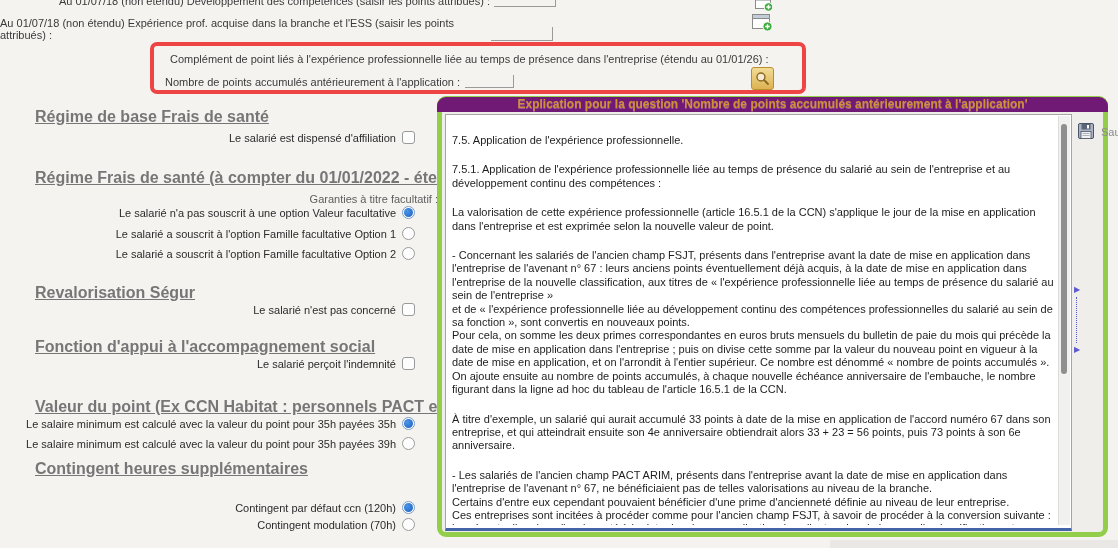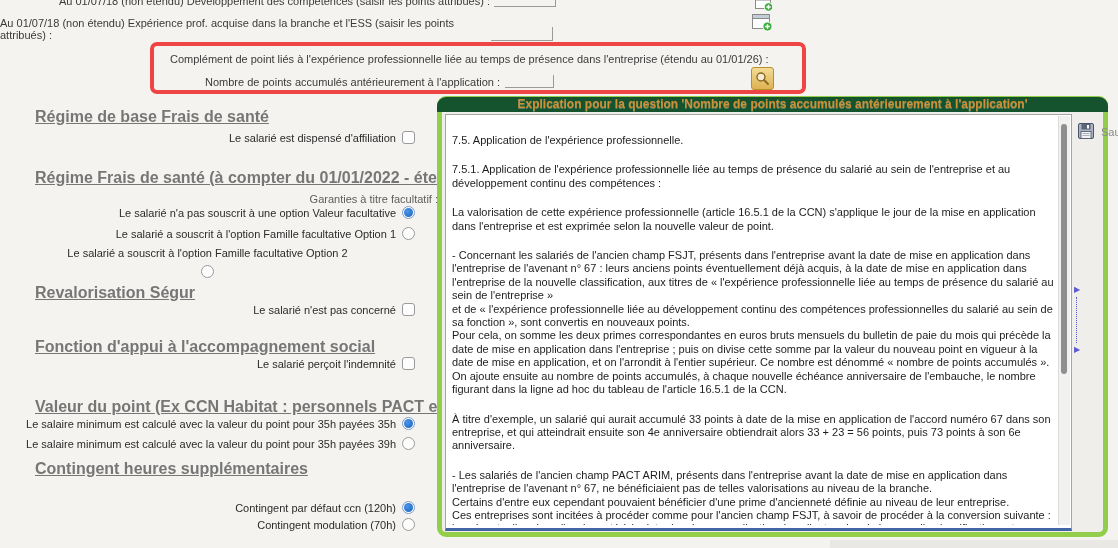--- a/index.html
+++ b/index.html
@@ -24,21 +24,21 @@
     background:linear-gradient(#f3dc96,#ddb252);
     border:1px solid #b98f2e;border-radius:3px;
     display:flex;align-items:center;justify-content:center;
   }
   
   .gbox1{
     position:absolute;left:150px;top:42px;width:648px;height:44px;
     border:4px solid #ef4444;border-radius:7px;background:#f4f3f0;
   }
   .gbox1-title{position:absolute;left:16px;top:7px;color:#3a3a3a;}
-  .gbox1-row{position:absolute;left:0;top:29px;width:360px;display:flex;justify-content:flex-end;align-items:flex-end;gap:5px;color:#3a3a3a;padding-left:40px;}
+  .gbox1-row{position:absolute;left:0;top:29px;width:360px;display:flex;justify-content:flex-end;align-items:flex-end;gap:5px;color:#3a3a3a;}
   .gbox1-input{width:44px;height:12px;background:transparent;border:0;border-bottom:1px solid #9a9a9a;border-right:1px solid #9a9a9a;font:inherit;padding:0 2px;}
   
   .fheading{
     position:absolute;left:35px;font-weight:bold;font-size:16px;color:#767676;
     text-decoration:underline;white-space:nowrap;
   }
   .frow{
     position:absolute;left:0;width:415px;display:flex;justify-content:flex-end;
     align-items:center;gap:6px;white-space:nowrap;color:#2b2b2b;
   }
@@ -56,21 +56,21 @@
     content:"";position:absolute;left:1px;top:1px;right:1px;bottom:1px;
     border-radius:50%;background:radial-gradient(circle at 35% 35%,#4d95e8,#155fc0);
   }
   
   .panel-frame{
     position:absolute;left:437px;top:96px;width:671px;height:441px;box-sizing:border-box;
     border:5px solid #93ce4a;border-radius:9px;background:#efeeea;
   }
   .panel-titlebar{
     position:absolute;left:437px;top:97px;width:671px;height:15px;
-    background:#14532d;border-radius:9px 9px 0 0;
+    background:#701a75;border-radius:9px 9px 0 0;
     text-align:center;font-weight:bold;font-size:12px;color:#cf8f35;
     white-space:nowrap;overflow:hidden;line-height:15px;
     text-shadow:0 1px 0 rgba(255,255,255,0.25);
   }
   .panel-text-area{
     position:absolute;left:445px;top:114px;width:627px;height:417px;box-sizing:border-box;
     background:#ffffff;border:1px solid #a5a5a5;border-bottom:3px solid #4365a8;
     overflow:hidden;
   }
   .panel-text{
@@ -144,21 +144,21 @@
 <div class="fheading" style="top:169px;">Régime Frais de santé (à compter du 01/01/2022 - étendu)</div>
 <div class="fnote" style="top:193px;">Garanties à titre facultatif :</div>
 <div class="frow" style="top:206px;">
   <span>Le salarié n'a pas souscrit à une option Valeur facultative</span>
   <span class="radio on"></span>
 </div>
 <div class="frow" style="top:227px;">
   <span>Le salarié a souscrit à l'option Famille facultative Option 1</span>
   <span class="radio"></span>
 </div>
-<div class="frow" style="top:247px;flex-direction:column;">
+<div class="frow" style="top:247px;">
   <span>Le salarié a souscrit à l'option Famille facultative Option 2</span>
   <span class="radio"></span>
 </div>
 
 <div class="fheading" style="top:284px;">Revalorisation Ségur</div>
 <div class="frow" style="top:303px;">
   <span>Le salarié n'est pas concerné</span>
   <span class="checkbox"></span>
 </div>
 

